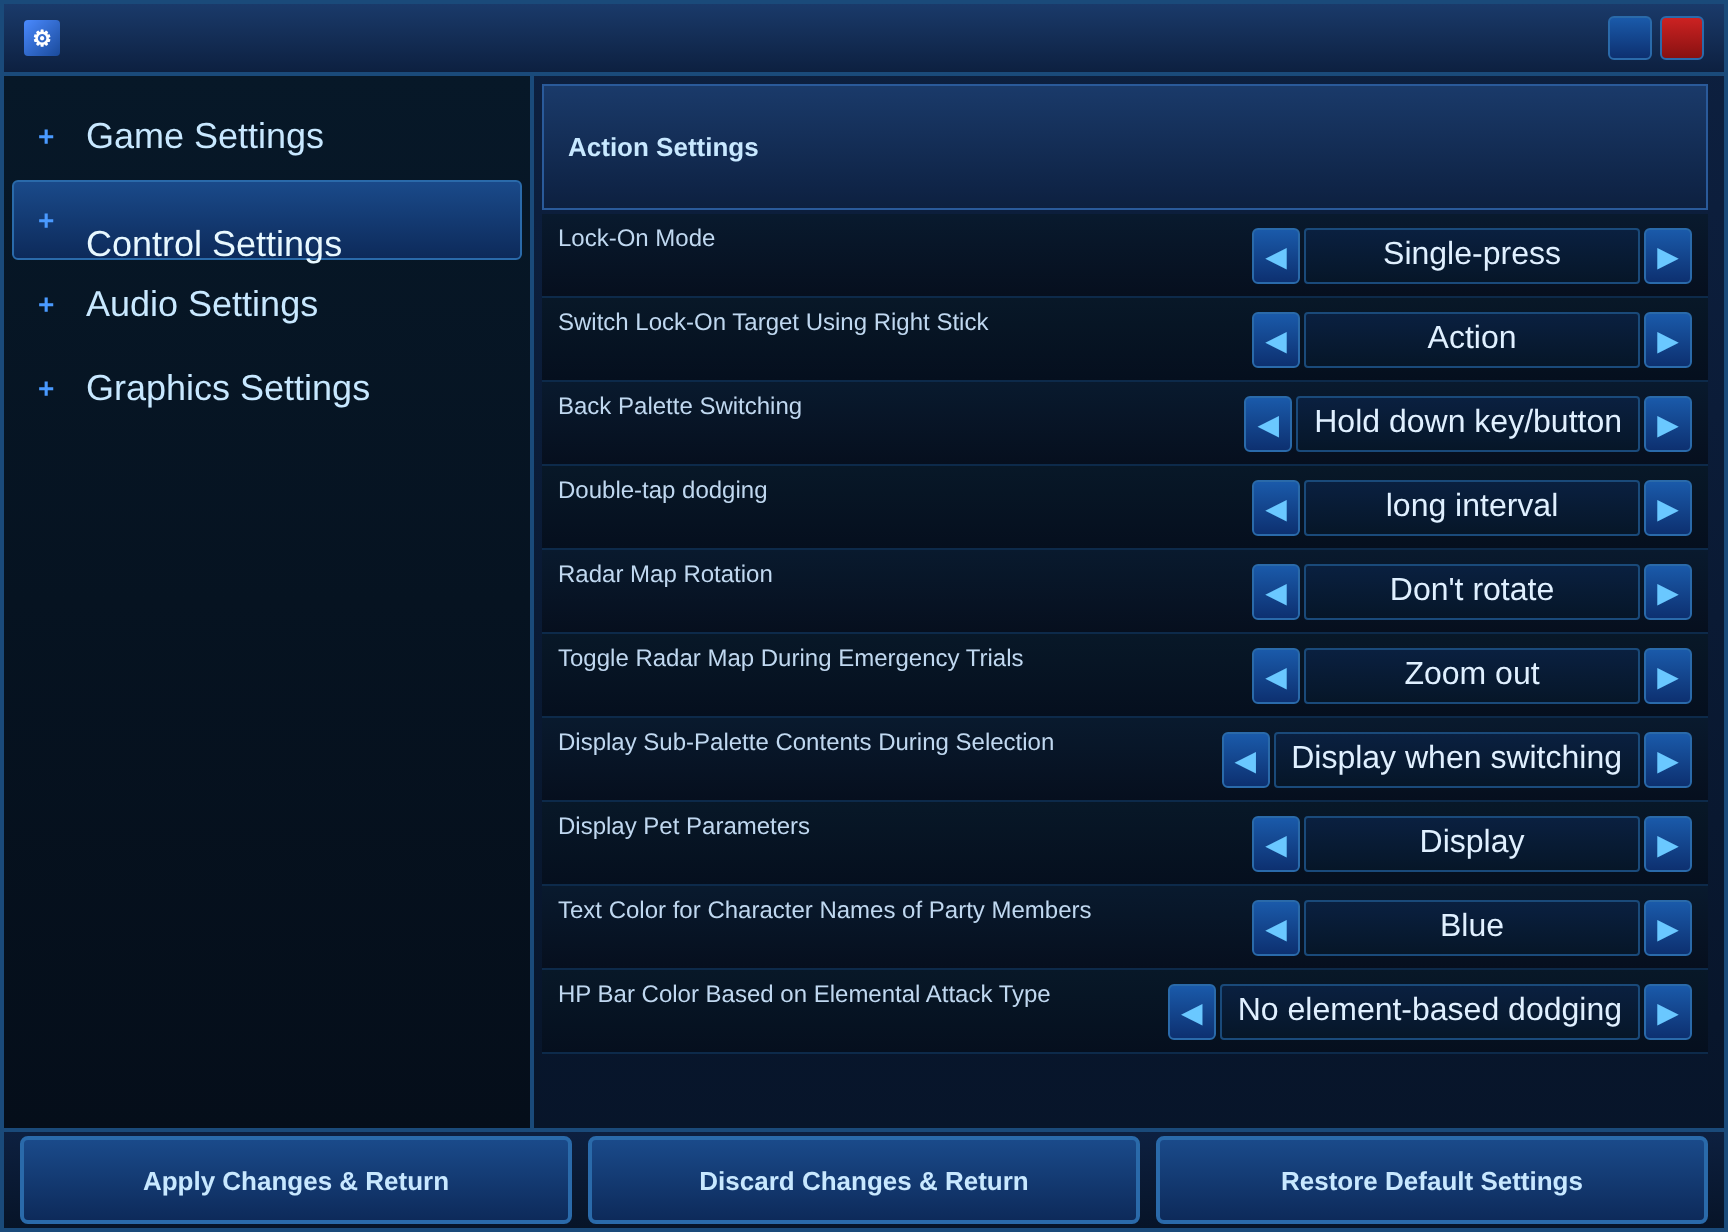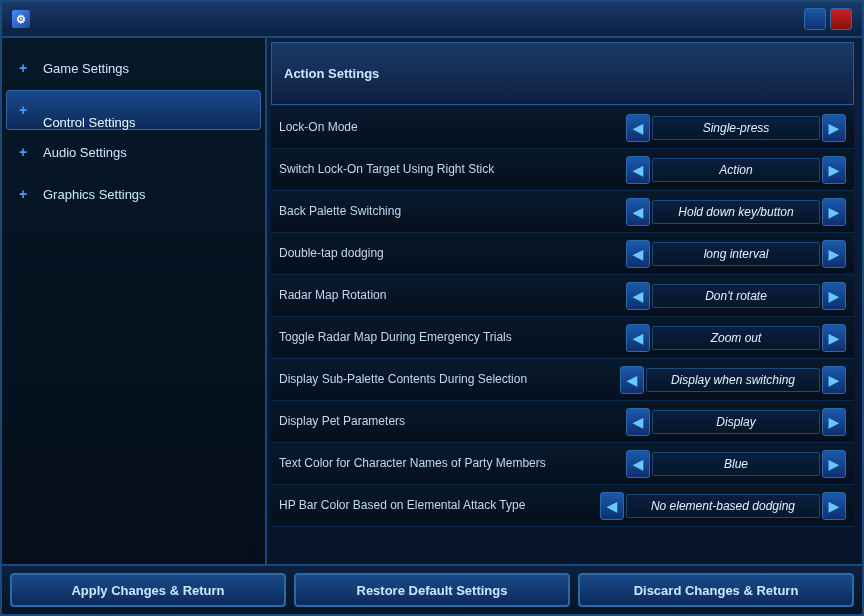--- a/index.html
+++ b/index.html
@@ -93,21 +93,21 @@
     }
     .sidebar-plus {
       color: #4a9aff;
       font-size: 14px;
       font-weight: bold;
       margin-right: 8px;
       width: 16px;
     }
     .sidebar-label {
       color: #c8e8ff;
-      font-size: 13px;
+      font-size: 18px;
     }
     .sidebar-item.active .sidebar-label { color: #e8f8ff; margin-top: 24px; }
     .sidebar-window-init {
       padding: 8px 12px 0 38px;
       color: #8ab8d8;
       font-size: 12px;
       cursor: pointer;
     }
 
     
@@ -135,21 +135,20 @@
       padding: 23px 12px;
       font-size: 13px;
       font-weight: bold;
       color: #c8e8ff;
       margin-bottom: 2px;
     }
 
     
     .setting-row {
       display: flex;
-      align-items: center;
       min-height: 42px;
       border-bottom: 1px solid #0d2a4a;
       padding: 4px 8px;
       background: linear-gradient(180deg, #081828 0%, #050f1e 100%);
     }
     .setting-row:nth-child(even) {
       background: linear-gradient(180deg, #091a2e 0%, #060f1e 100%);
     }
     .setting-name {
       flex: 1;
@@ -175,44 +174,43 @@
       justify-content: center;
       cursor: pointer;
       color: #6ac8ff;
       font-size: 14px;
       flex-shrink: 0;
     }
     .setting-value {
       flex: 1;
       text-align: center;
       color: #e0f0ff;
-      font-size: 12px;
-      padding: 4px 24px;
+      font-size: 16px;
+      padding: 4px 8px;
       background: linear-gradient(180deg, #0a2040 0%, #061628 100%);
       border: 1px solid #1a4a7a;
       border-radius: 2px;
       min-width: 140px;
-      font-style: italic;
     }
 
     
     .bottom-bar {
       height: 50px;
       background: linear-gradient(180deg, #0d2040 0%, #071428 100%);
       border-top: 2px solid #1a4a7a;
       display: flex;
       align-items: center;
       justify-content: space-between;
       padding: 0 8px;
       flex-shrink: 0;
       gap: 8px;
     }
     .bottom-btn {
       flex: 1;
-      height: 34px;
+      height: 44px;
       background: linear-gradient(180deg, #1a4a8a 0%, #0d2a5a 100%);
       border: 2px solid #2a6aaa;
       border-radius: 4px;
       color: #c8e8ff;
       font-size: 13px;
       font-weight: bold;
       cursor: pointer;
       display: flex; align-items: center; justify-content: center;
       text-align: center;
     }
@@ -339,16 +337,16 @@
         <div class="setting-value">No element-based dodging</div>
         <div class="arrow-btn">▶</div>
       </div>
     </div>
         </div>
     </div>
   </div>
 
   <div class="bottom-bar" id="bottom-bar">
   <div class="bottom-btn">Apply Changes &amp; Return</div>
+      <div class="bottom-btn">Discard Changes &amp; Return</div>
       <div class="bottom-btn">Restore Default Settings</div>
-      <div class="bottom-btn">Discard Changes &amp; Return</div>
     </div>
 </div>
 
 </body></html>

